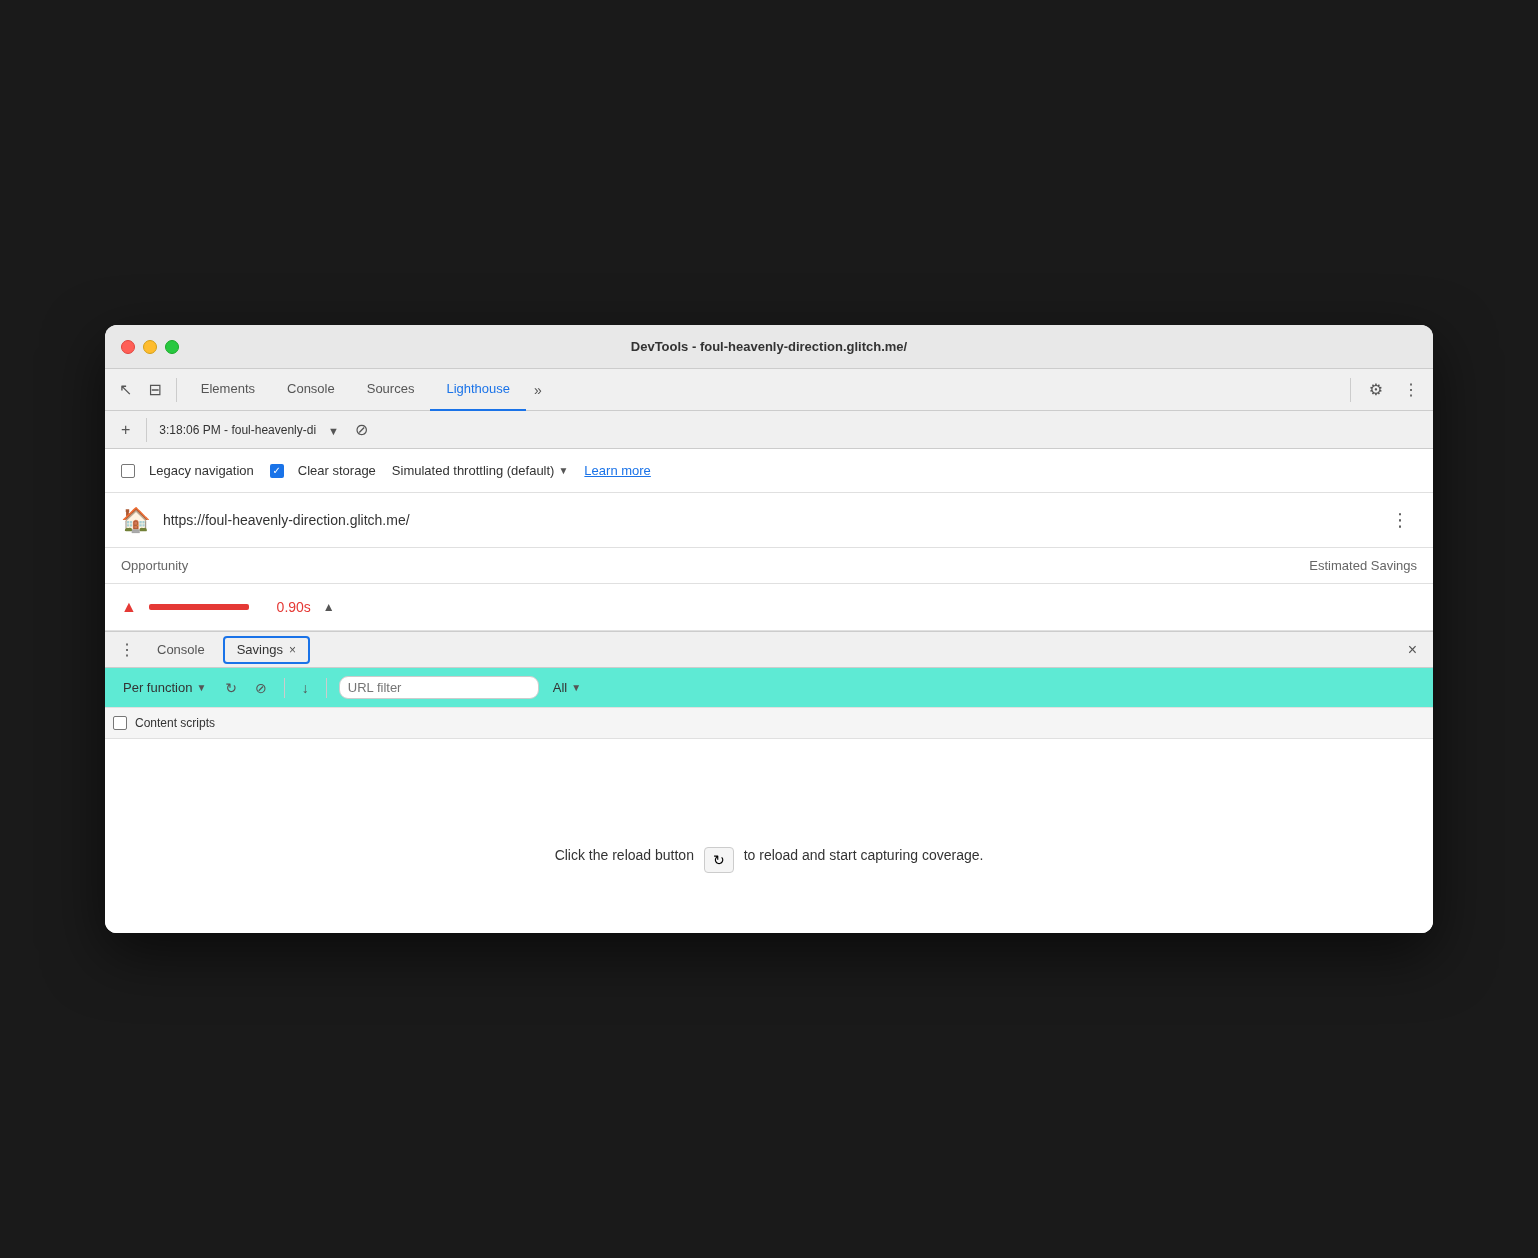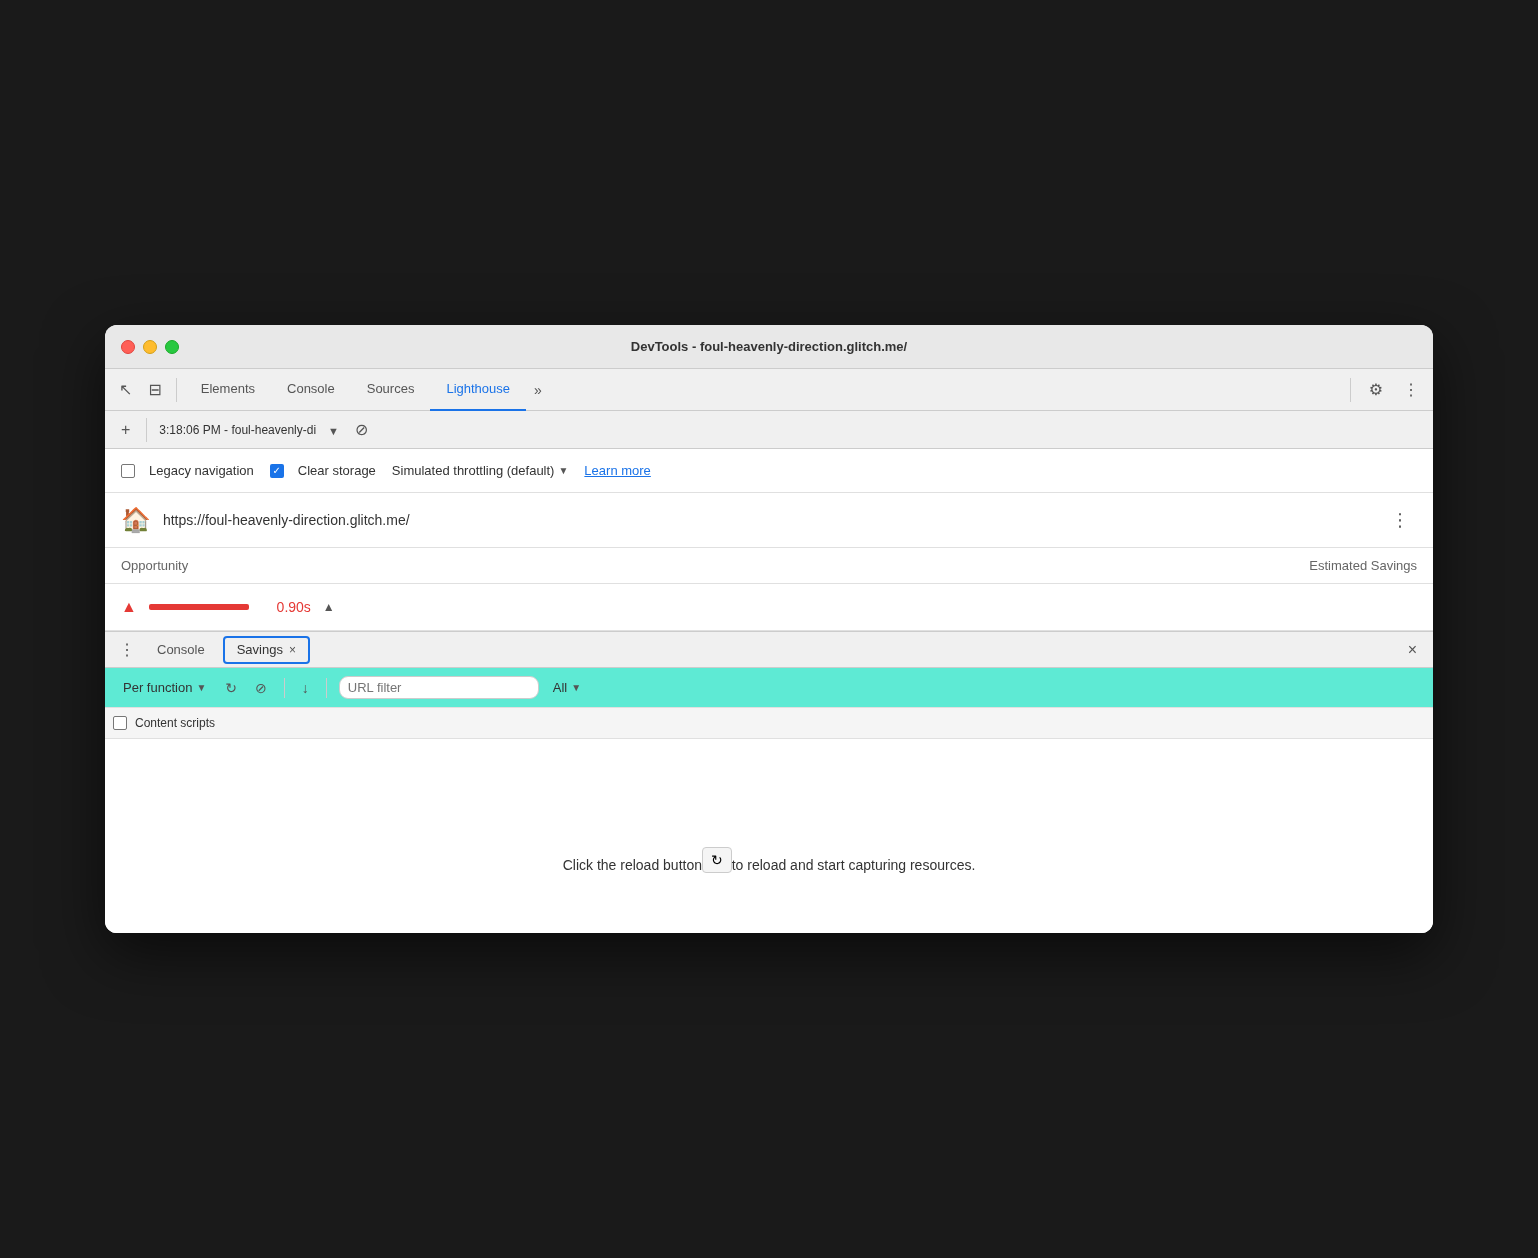--- a/index.html
+++ b/index.html
@@ -383,21 +383,22 @@
       flex-direction: column;
       align-items: center;
       justify-content: center;
       padding: 60px 20px;
       gap: 16px;
     }
     .reload-message {
       font-size: 14px;
       color: #333;
       display: flex;
-      align-items: flex-end;
+      align-items: flex-start;
+      gap: 10px;
       margin-top: 48px;
     }
     .reload-btn-inline {
       border: 1px solid #ccc;
       border-radius: 4px;
       background: #f5f5f5;
       padding: 4px 8px;
       cursor: pointer;
       font-size: 14px;
     }
@@ -555,17 +556,17 @@
       <div class="checkbox-unchecked"></div>
       <span class="url-bar-text">Content scripts</span>
     </div>
 
     <div class="coverage-empty">
       <div class="reload-message">
         <span>Click the reload button</span>
         <button class="reload-btn-inline">
           <span>↻</span>
         </button>
-        <span>to reload and start capturing resources.</span>
+        <span>to reload and start capturing coverage.</span>
       </div>
     </div>
   </div>
 </div>
 
 </body></html>

